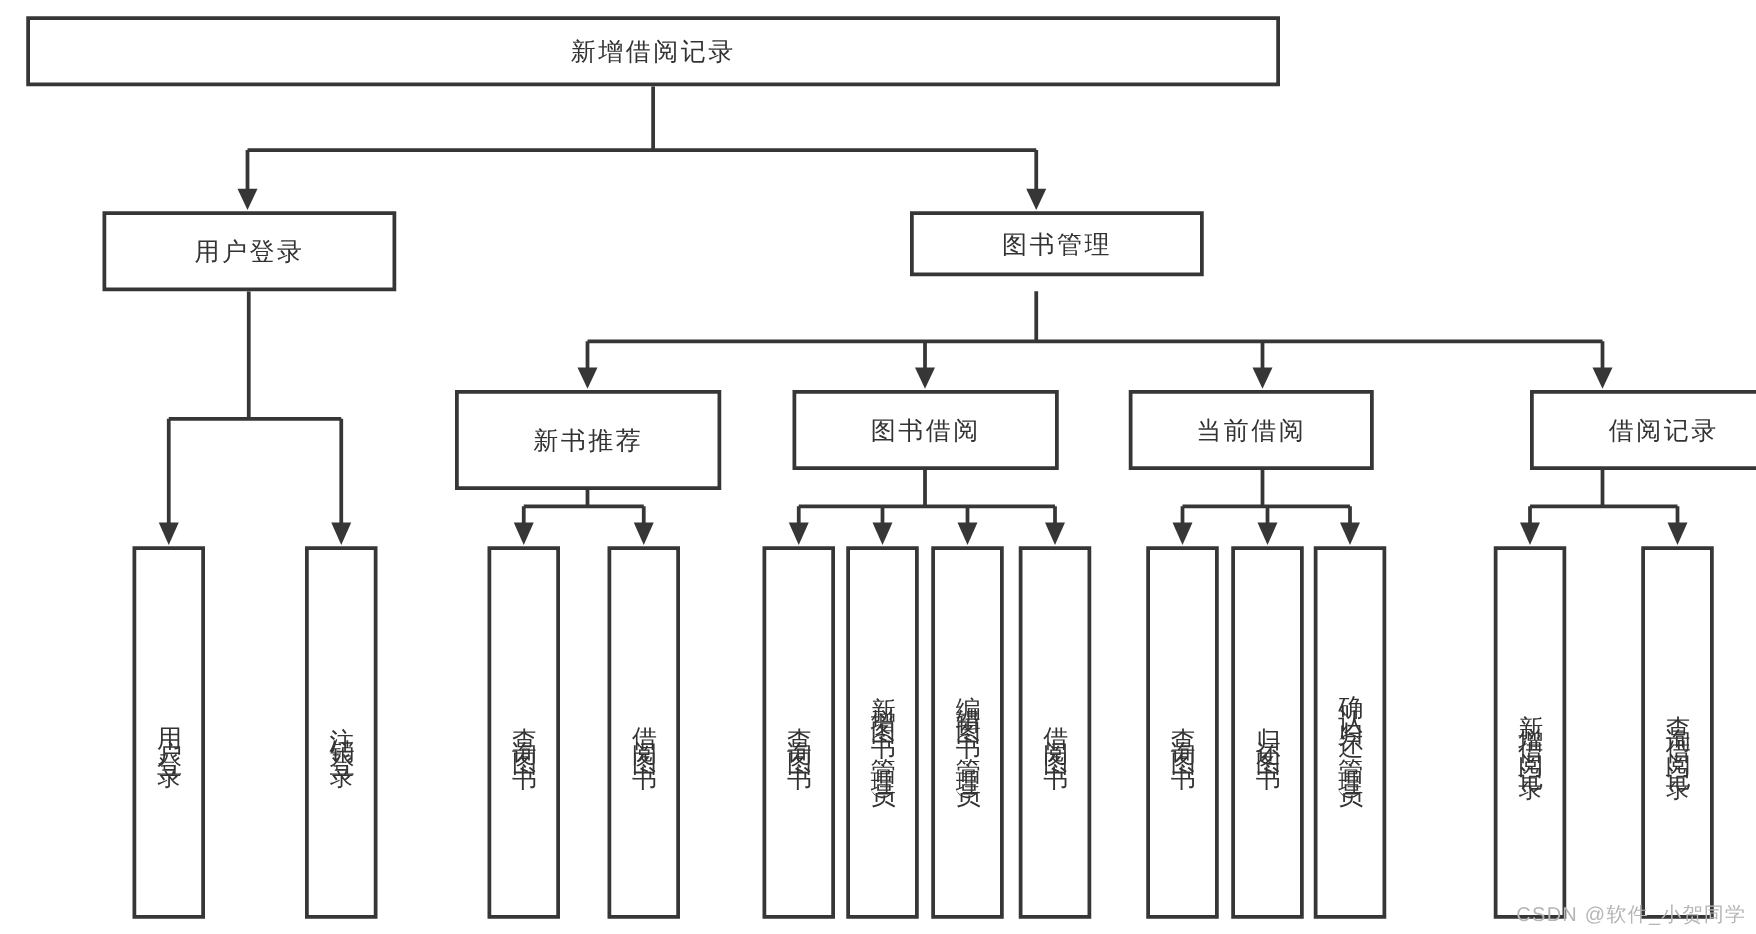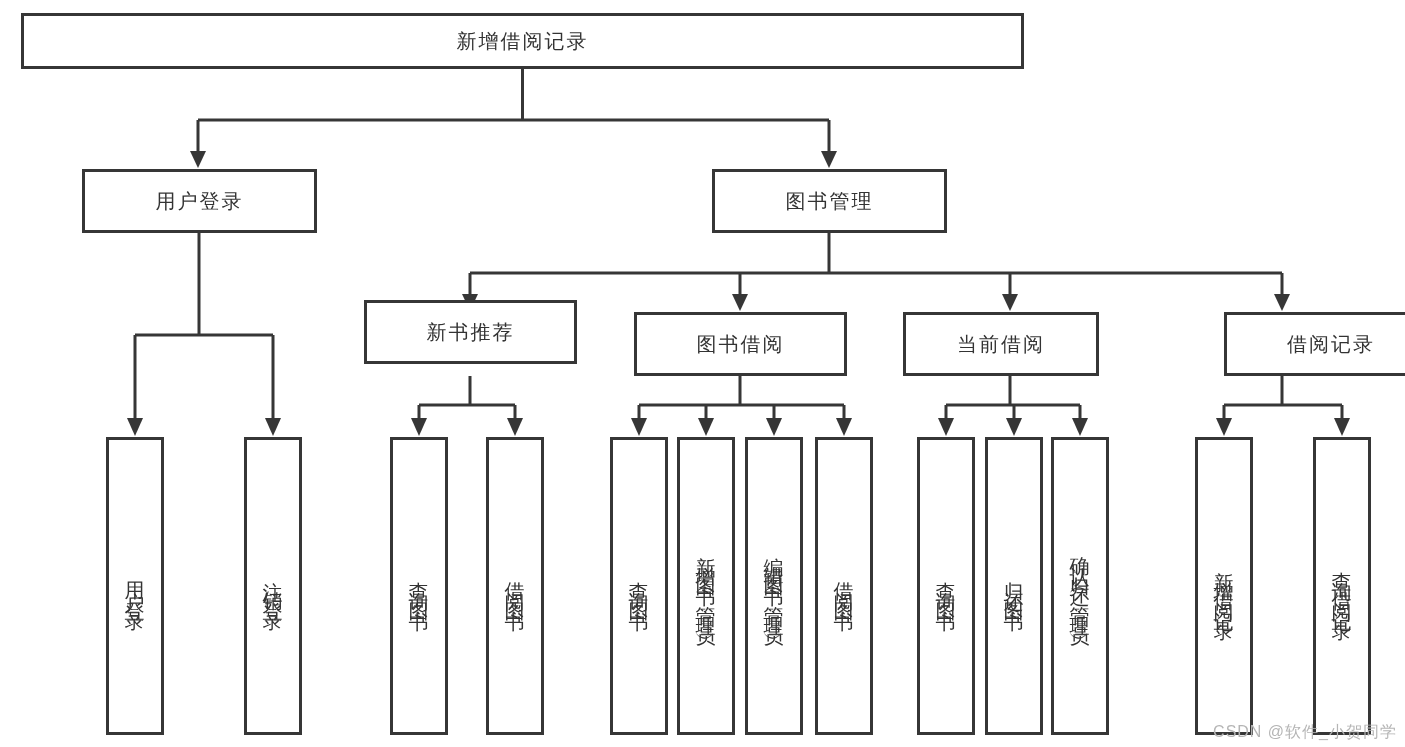--- a/index.html
+++ b/index.html
@@ -38,22 +38,22 @@
   }
   .node.vert {
     writing-mode: vertical-rl;
     text-orientation: mixed;
     letter-spacing: 10px;
     line-height: 1;
   }
   
   .n-root   { left: 21px;   top: 13px;  width: 1003px; height: 56px; }
   .n-user   { left: 82px;   top: 169px; width: 235px;  height: 64px; }
-  .n-mgmt   { left: 712px;  top: 169px; width: 235px;  height: 64px; }
-  .n-rec    { left: 364px;  top: 300px; width: 213px;  height: 64px; }
+  .n-mgmt   { left: 728px;  top: 169px; width: 235px;  height: 52px; }
+  .n-rec    { left: 364px;  top: 312px; width: 213px;  height: 80px; }
   .n-bor    { left: 634px;  top: 312px; width: 213px;  height: 64px; }
   .n-cur    { left: 903px;  top: 312px; width: 196px;  height: 64px; }
   .n-log    { left: 1224px; top: 312px; width: 214px;  height: 64px; }
   
   .leaf { top: 437px; width: 58px; height: 298px; }
   .l-u1 { left: 106px; }
   .l-u2 { left: 244px; }
   .l-r1 { left: 390px; }
   .l-r2 { left: 486px; }
   .l-b1 { left: 610px; }

